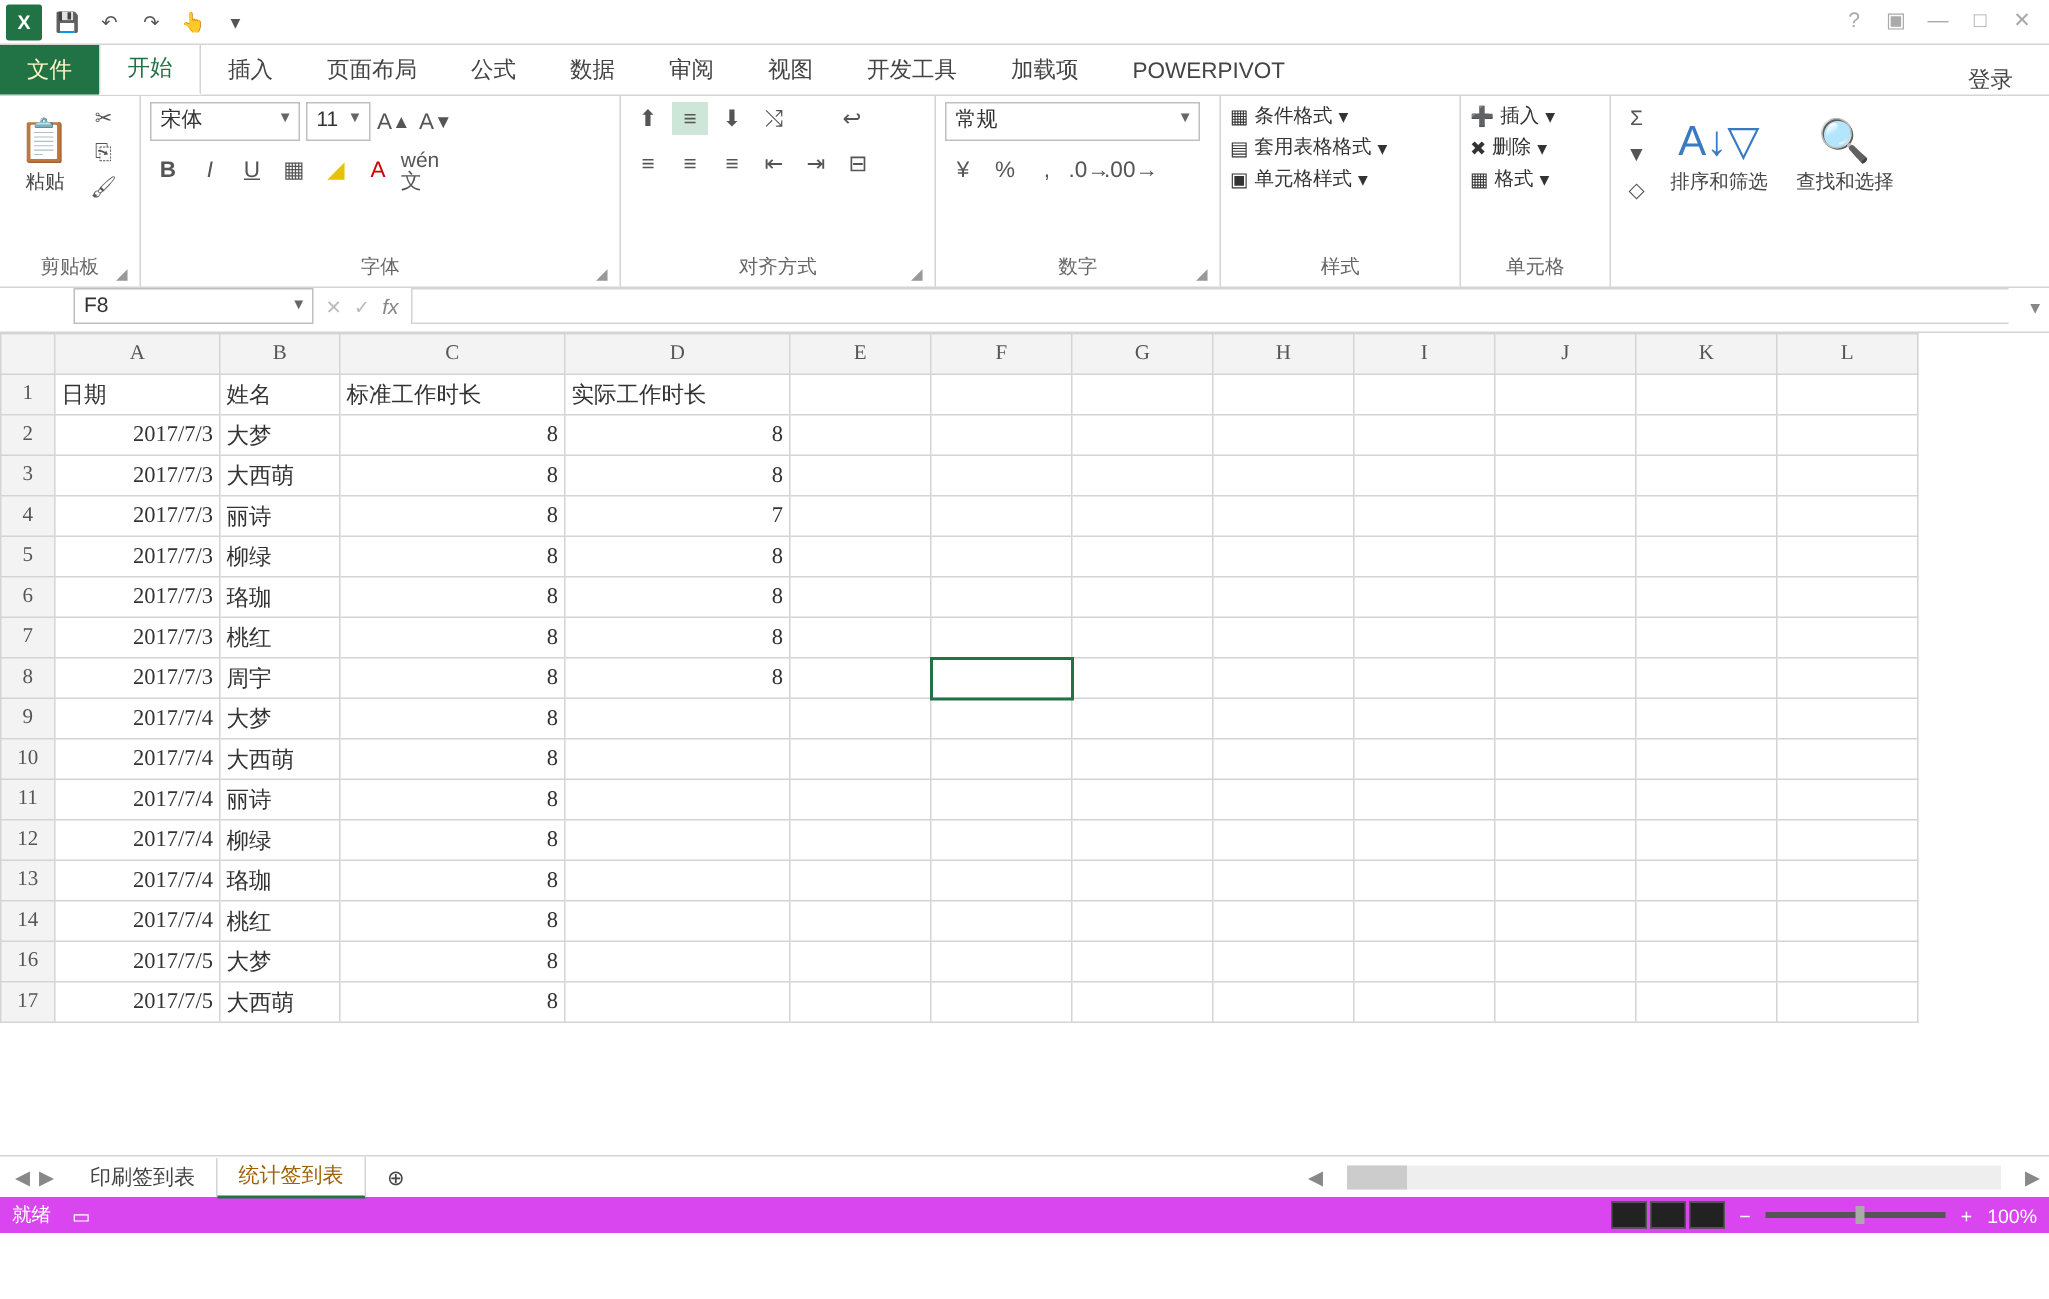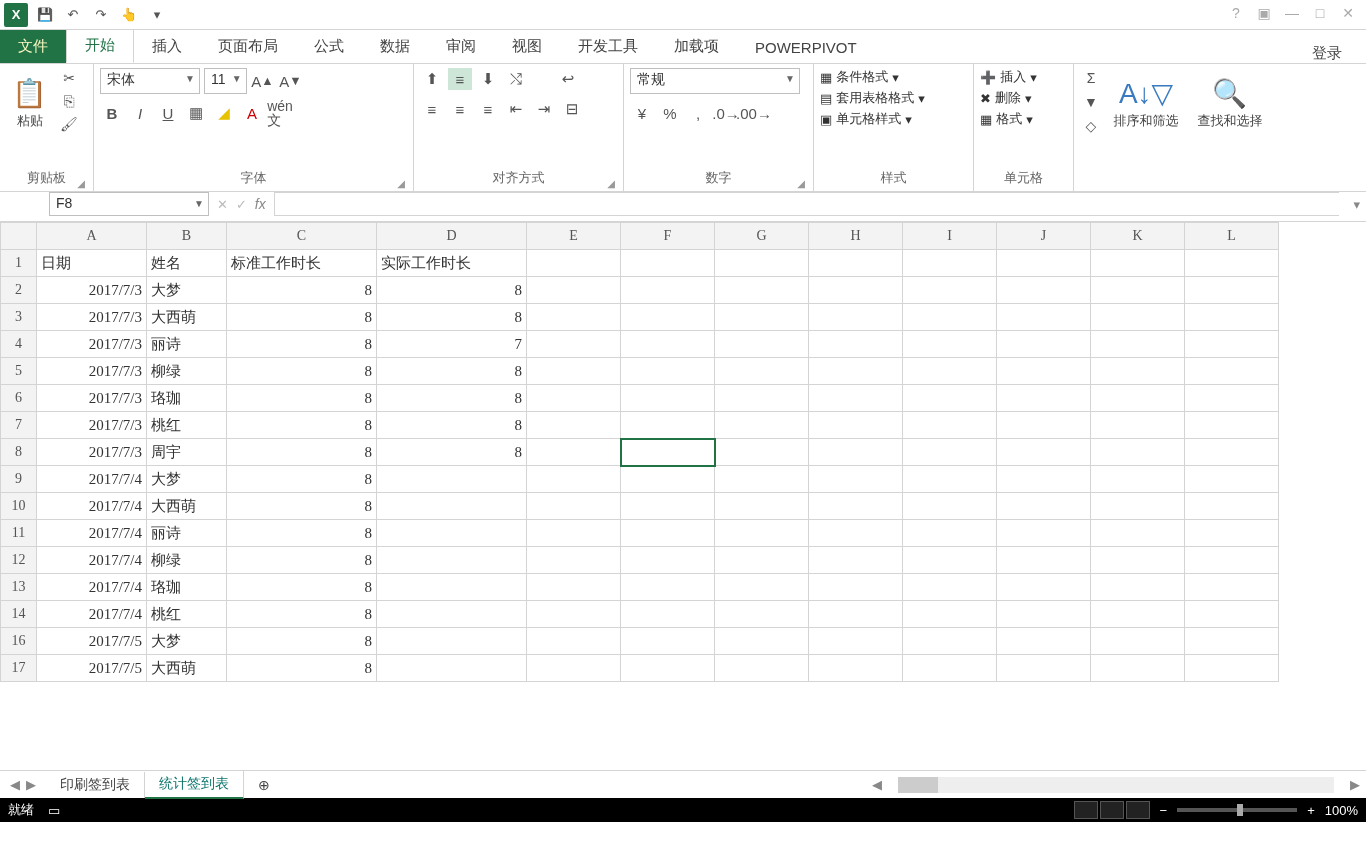--- a/index.html
+++ b/index.html
@@ -42,23 +42,23 @@
 .fx-input { flex:1; height:24px; border:1px solid #d4d4d4; border-right:none; padding:2px 6px; background:#fff; }
 .grid-wrap { height:548px; overflow:hidden; position:relative; }
 table.sheet { border-collapse:collapse; table-layout:fixed; }
 .sheet th, .sheet td { border:1px solid #d4d4d4; height:27px; padding:0 4px; font-size:15px; font-family:"SimSun",serif; background:#fff; }
 .sheet th { background:#f3f3f3; color:#555; font-weight:normal; text-align:center; font-size:14px; }
 .sheet th.rowh { width:36px; }
 .sheet td.num { text-align:right; }
 .sheet td.txt { text-align:left; }
 .sheet-tabs { height:28px; border-top:1px solid #d4d4d4; display:flex; align-items:center; background:#fff; }
 .stab { padding:4px 14px; border-right:1px solid #d4d4d4; font-size:14px; color:#444; }
-.stab.active { border-bottom:2px solid #217346; color:#0f766e;text-align:center; }
+.stab.active { border-bottom:2px solid #217346; color:#a16207;text-align:center; }
 .stab-nav { display:flex; gap:6px; padding:0 10px; color:#888; }
-.status { height:24px; background:#000000; color:#fff; display:flex; align-items:center; font-size:13px; padding:0 8px; }
+.status { height:24px; background:#d946ef; color:#fff; display:flex; align-items:center; font-size:13px; padding:0 8px; }
 .status .right { margin-left:auto; display:flex; align-items:center; gap:10px; }
 .view-btns { display:flex; gap:2px; }
 .view-btn { width:24px; height:18px; border:1px solid #555; background:#222; }
 .zoom-slider { width:120px; height:4px; background:#555; position:relative; }
 .zoom-slider .thumb { position:absolute; left:50%; top:-4px; width:6px; height:12px; background:#aaa; }
 .cell-active { outline:2px solid #217346; outline-offset:-1px; }
 .scrolltrack { flex:1; height:16px; background:#eee; margin:0 16px; position:relative; }
 .scrollthumb { position:absolute; left:0; width:40px; height:16px; background:#ccc; }
 </style>
 </head>

